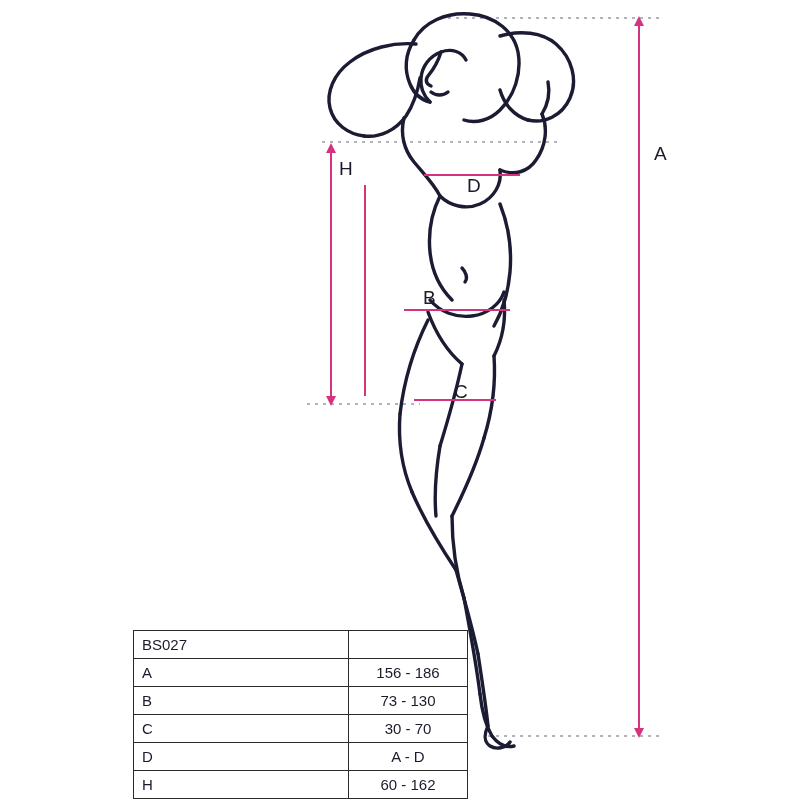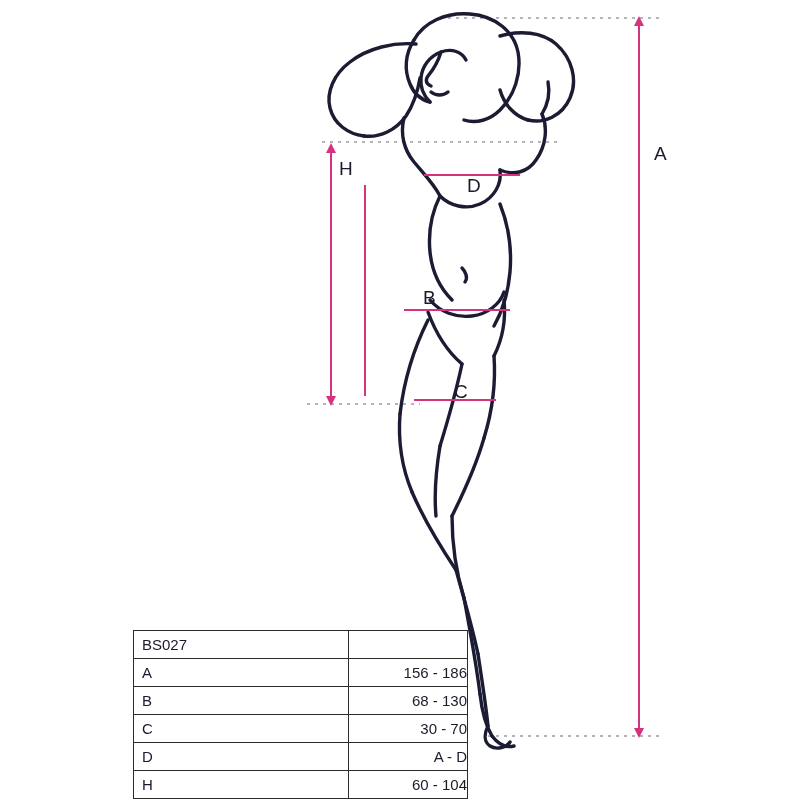--- a/index.html
+++ b/index.html
@@ -49,21 +49,21 @@
     padding: 0 0 0 8px;
     vertical-align: middle;
     white-space: nowrap;
   }
   table.size-table td.key {
     width: 212px;
     text-align: left;
   }
   table.size-table td.val {
     width: 120px;
-    text-align: right;
+    text-align: center;
     padding: 0;
   }
   table.size-table tr.head td.key {
     font-weight: 400;
   }
 </style>
 </head>
 <body>
 
 <div id="stage">
@@ -160,30 +160,30 @@
       <tr class="head">
         <td class="key">BS027</td>
         <td class="val"></td>
       </tr>
       <tr>
         <td class="key">A</td>
         <td class="val">156 - 186</td>
       </tr>
       <tr>
         <td class="key">B</td>
-        <td class="val">68 - 130</td>
+        <td class="val">73 - 130</td>
       </tr>
       <tr>
         <td class="key">C</td>
         <td class="val">30 - 70</td>
       </tr>
       <tr>
         <td class="key">D</td>
         <td class="val">A - D</td>
       </tr>
       <tr>
         <td class="key">H</td>
-        <td class="val">60 - 104</td>
+        <td class="val">60 - 162</td>
       </tr>
     </tbody>
   </table>
 
 </div>
 
 </body></html>

